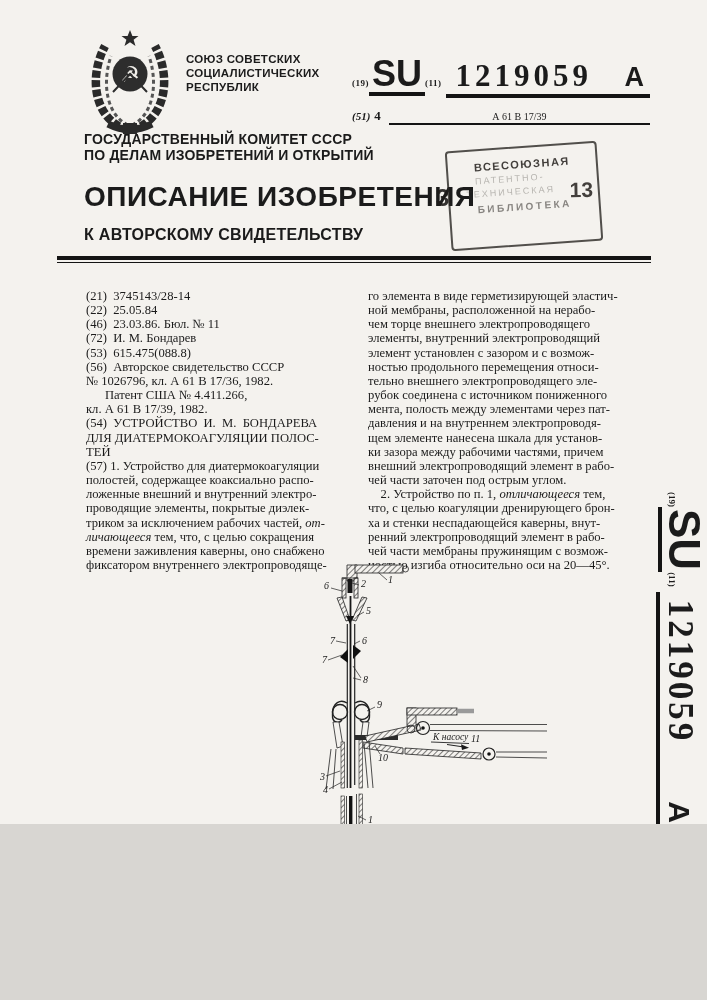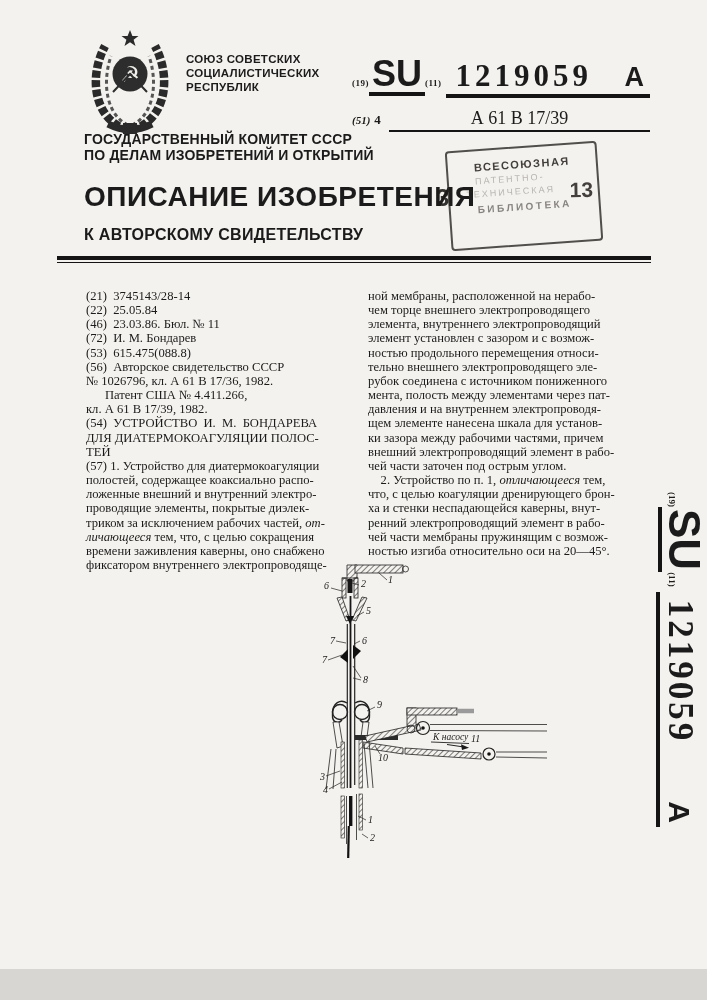--- a/index.html
+++ b/index.html
@@ -1,16 +1,16 @@
 <!DOCTYPE html>
 <html><head>
 <meta charset="utf-8">
 <style>
   html,body{margin:0;padding:0;background:#d8d6d2;}
-  .page{position:relative;width:707px;height:969px;background:#f4f2ee;color:#1b1b1b;
+  .page{position:relative;width:707px;height:824px;background:#f4f2ee;color:#1b1b1b;
         font-family:"Liberation Serif",serif;overflow:hidden;}
   .abs{position:absolute;}
 
   
   .union-text{left:186px;top:52px;font-family:"Liberation Sans",sans-serif;
               font-weight:700;font-size:11.5px;line-height:14px;letter-spacing:.3px;}
   .committee{left:84px;top:132px;font-family:Liberation Sans, sans-serif;
              font-weight:700;font-size:14px;line-height:15.5px;letter-spacing:.2px;}
   .doc-title{left:84px;top:181px;font-family:"Liberation Sans",sans-serif;
              font-weight:700;font-size:28px;letter-spacing:.5px;white-space:nowrap;}
@@ -25,21 +25,21 @@
           line-height:36px;border-bottom:4px solid #141414;padding:0 3px;}
   .num-wrap{flex:1;display:flex;align-items:baseline;border-bottom:4px solid #141414;
             margin-left:4px;padding:0 6px 1px 10px;}
   .num-big{font-size:31px;font-weight:700;letter-spacing:4px;line-height:32px;}
   .kind-big{font-family:"Liberation Sans",sans-serif;font-weight:700;font-size:27px;
             margin-left:auto;}
   .codes-row2{display:flex;align-items:baseline;margin-top:10px;}
   .c51{font-size:11px;font-weight:700;font-style:italic;}
   .edition{font-size:13px;font-weight:700;margin-left:4px;}
   .ipc-wrap{flex:1;margin-left:8px;border-bottom:2px solid #141414;text-align:center;
-            font-size:18px;padding-bottom:1px;}
+            font-size:10px;padding-bottom:1px;}
 
   
   .stamp{left:448px;top:146px;width:152px;height:100px;transform:rotate(-4deg);
          border:2px solid rgba(40,38,34,.8);border-radius:4px;
          font-family:"Liberation Sans",sans-serif;text-align:center;padding-top:10px;
          box-sizing:border-box;}
   .stamp .s1{font-size:11px;font-weight:700;letter-spacing:1.5px;color:rgba(35,32,28,.85);}
   .stamp .s2,.stamp .s3{font-size:9px;letter-spacing:2px;color:rgba(70,65,60,.35);
                         margin-top:3px;padding-right:26px;}
   .stamp .s4{font-size:10px;font-weight:700;letter-spacing:2.5px;color:rgba(45,42,38,.55);
@@ -153,23 +153,24 @@
       <div class="tline">(57) 1. Устройство для диатермокоагуляции</div>
       <div class="tline">полостей, содержащее коаксиально распо-</div>
       <div class="tline">ложенные внешний и внутренний электро-</div>
       <div class="tline">проводящие элементы, покрытые диэлек-</div>
       <div class="tline">триком за исключением рабочих частей, <i>от-</i></div>
       <div class="tline"><i>личающееся</i> тем, что, с целью сокращения</div>
       <div class="tline">времени заживления каверны, оно снабжено</div>
       <div class="tline">фиксатором внутреннего электропроводяще-</div>
     </div>
   <div class="abs col col-right">
+      <div class="tline">го элемента в виде герметизирующей эластич-</div>
       <div class="tline">ной мембраны, расположенной на нерабо-</div>
       <div class="tline">чем торце внешнего электропроводящего</div>
-      <div class="tline">элемента, внутреннего электропроводящий</div>
+      <div class="tline">элементы, внутренний электропроводящий</div>
       <div class="tline">элемент установлен с зазором и с возмож-</div>
       <div class="tline">ностью продольного перемещения относи-</div>
       <div class="tline">тельно внешнего электропроводящего эле-</div>
       <div class="tline">рубок соединена с источником пониженного</div>
       <div class="tline">мента, полость между элементами через пат-</div>
       <div class="tline">давления и на внутреннем электропроводя-</div>
       <div class="tline">щем элементе нанесена шкала для установ-</div>
       <div class="tline">ки зазора между рабочими частями, причем</div>
       <div class="tline">внешний электропроводящий элемент в рабо-</div>
       <div class="tline">чей части заточен под острым углом.</div>

